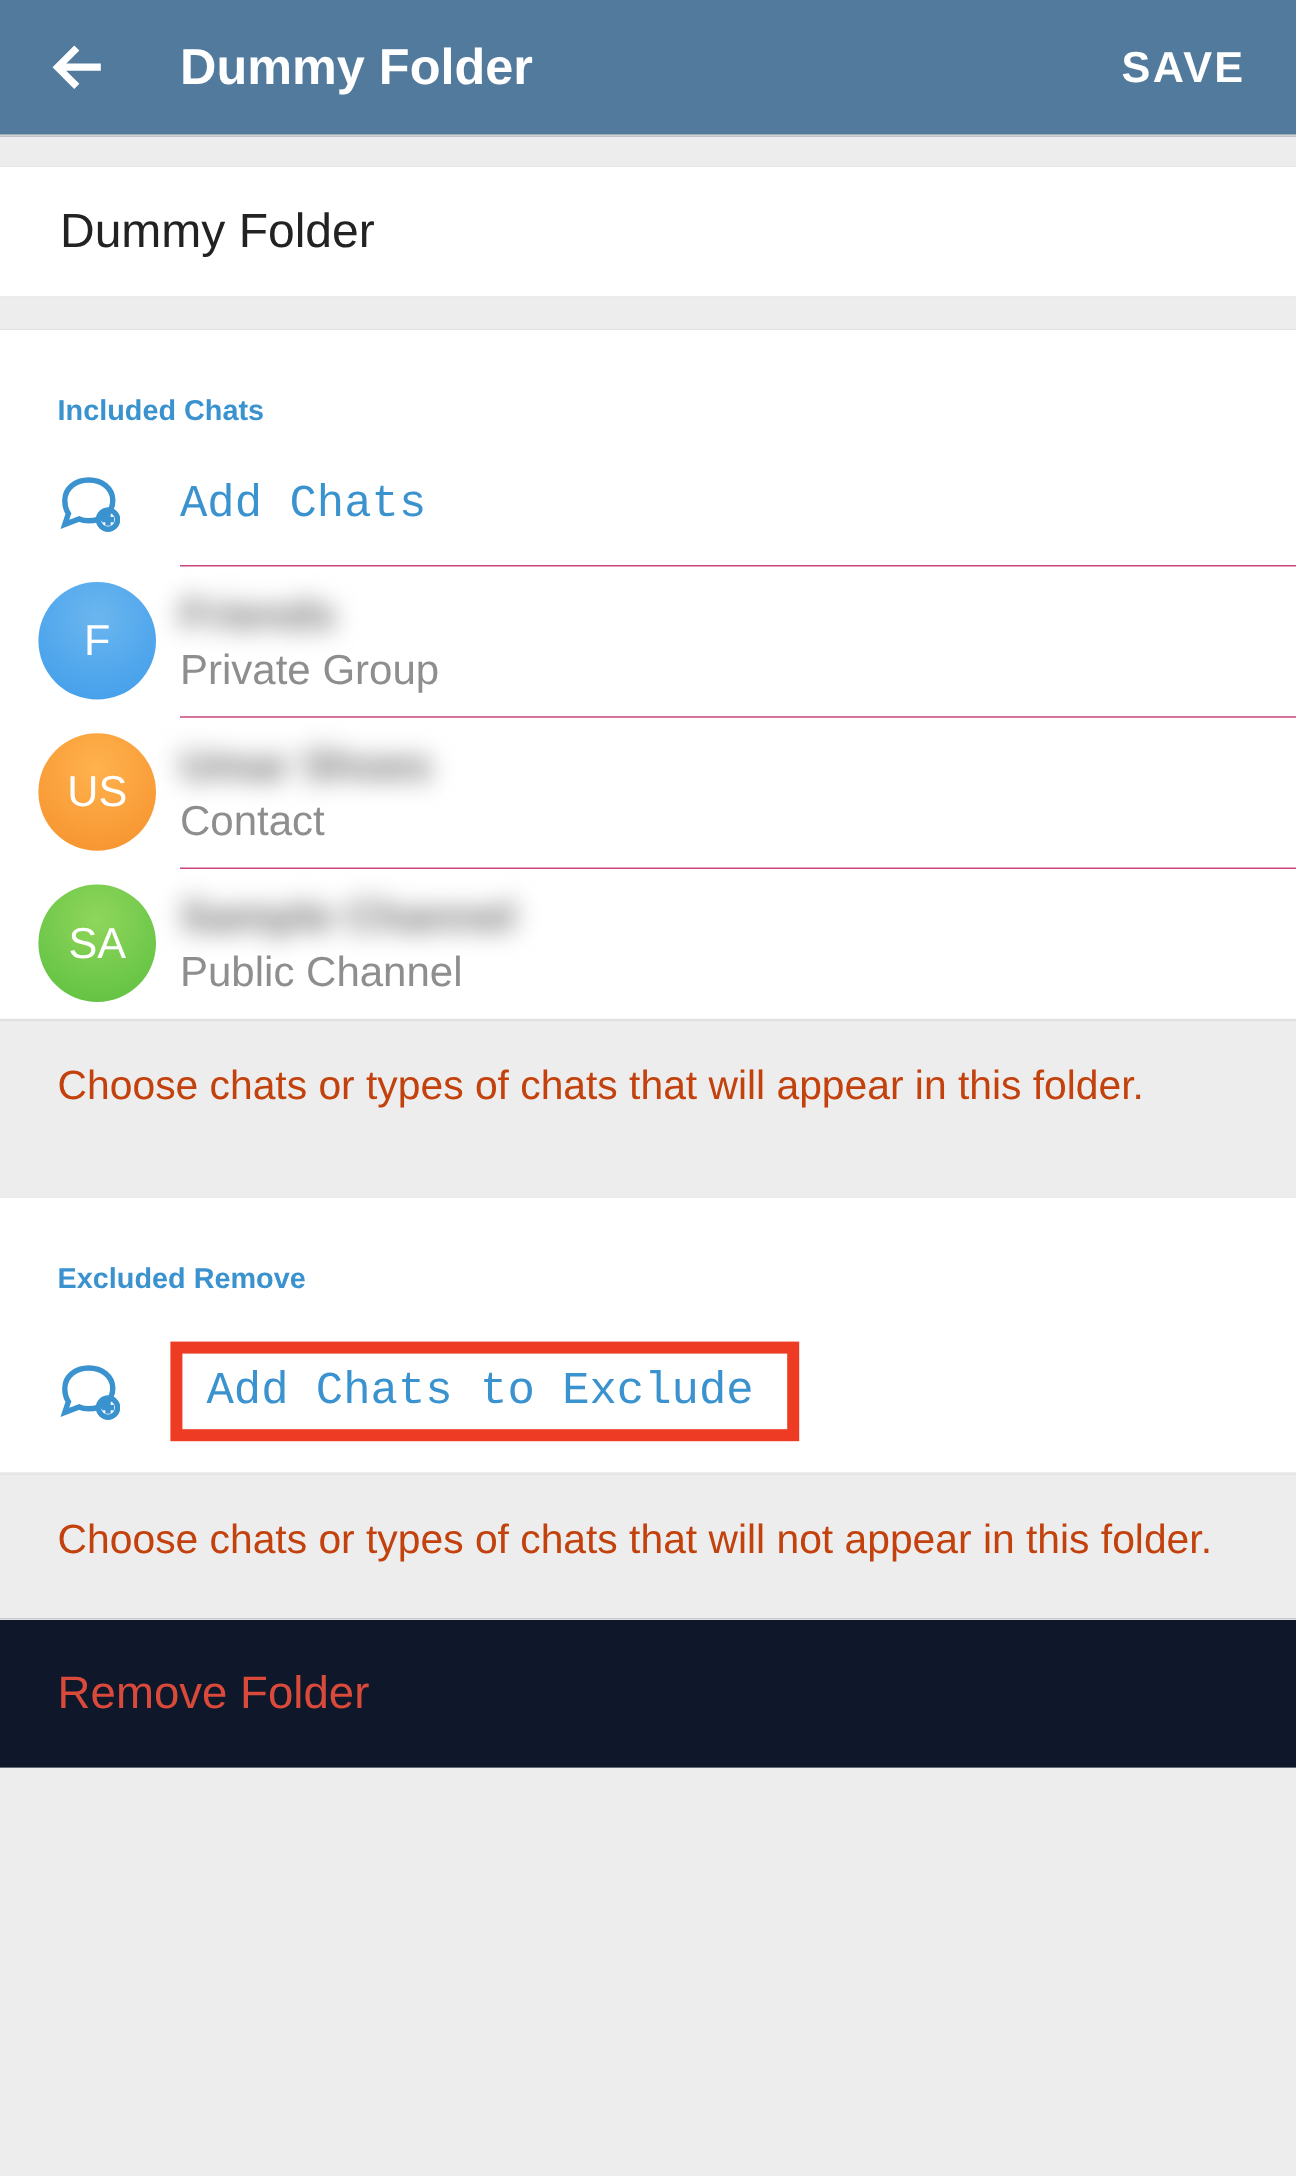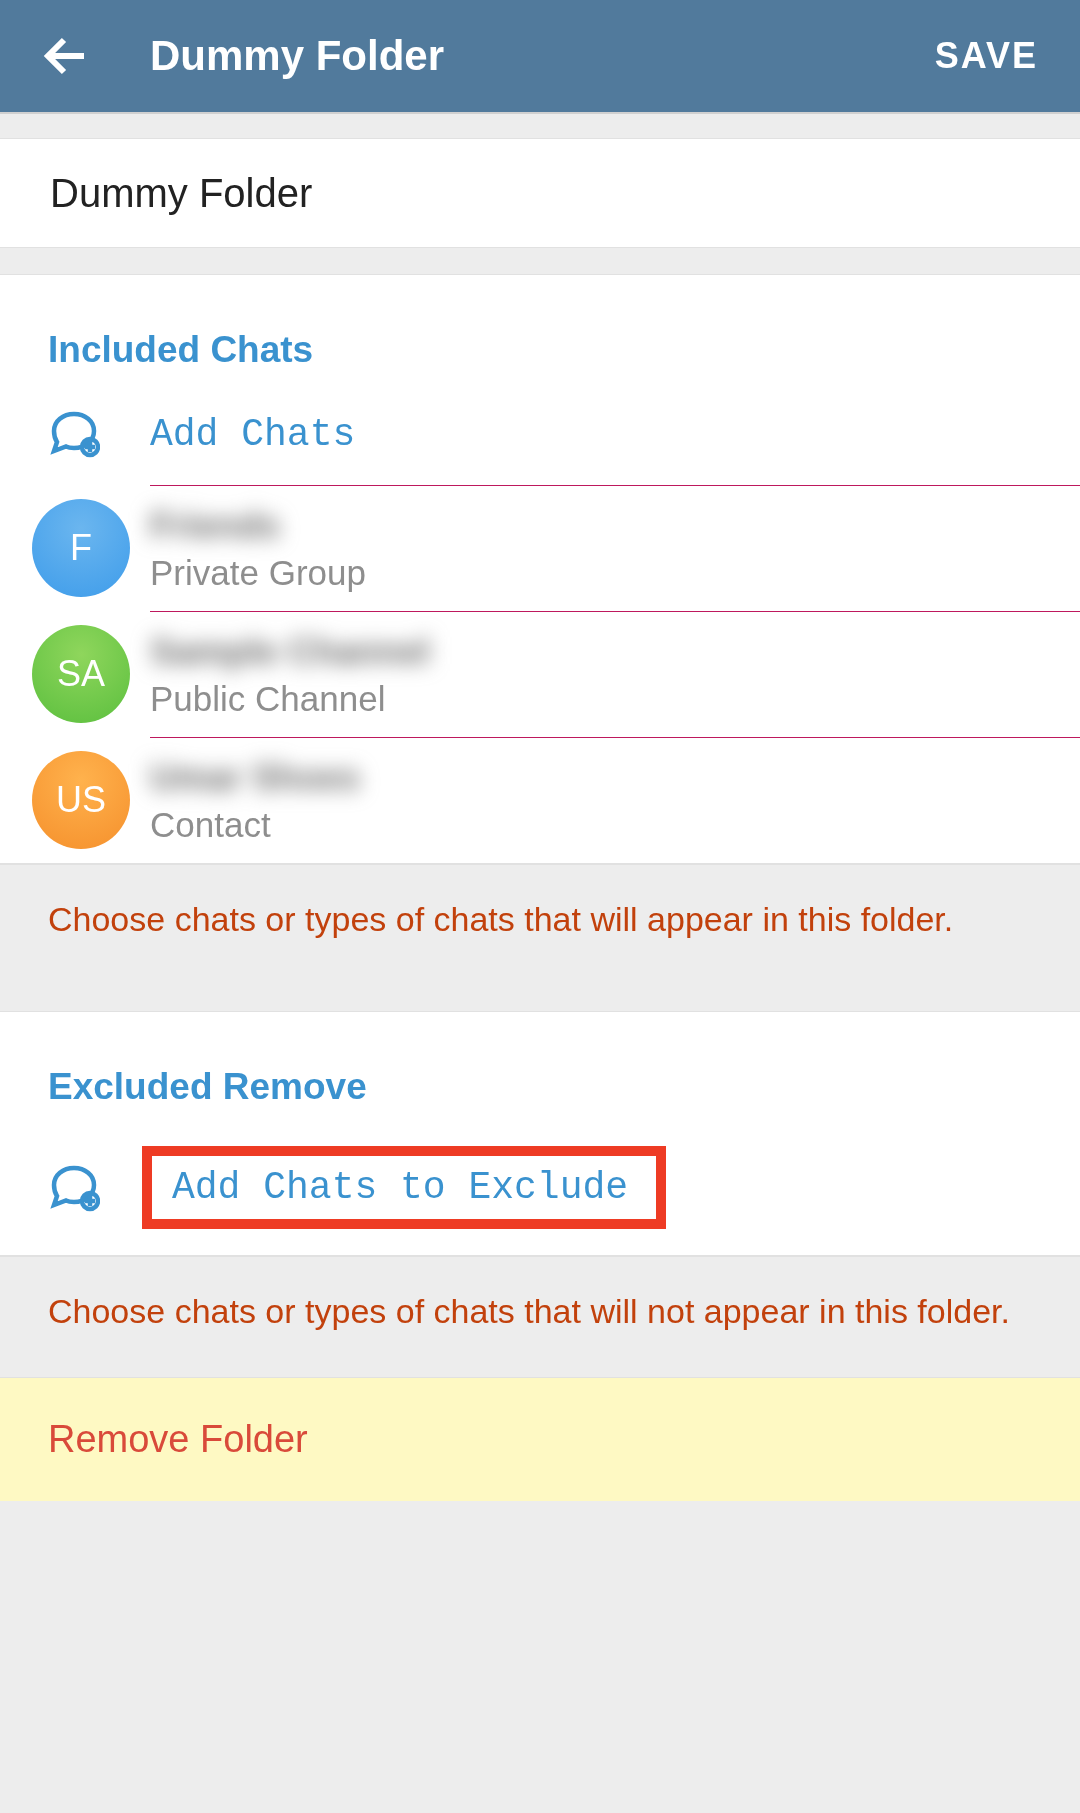--- a/index.html
+++ b/index.html
@@ -63,21 +63,21 @@
   }
 
   
   .section {
     margin-top: 26px;
     background: #fff;
     border-top: 1px solid #e1e1e1;
     border-bottom: 1px solid #e1e1e1;
   }
   .section-header {
-    font-size: 37px;
+    font-size: 24px;
     font-weight: 700;
     color: #3a92cf;
     padding: 54px 48px 14px 48px;
   }
   .action-row {
     display: flex;
     align-items: center;
     padding: 24px 0 26px 0;
     cursor: pointer;
     font-family: Liberation Mono, monospace;
@@ -143,21 +143,21 @@
   .hint {
     background: #ededed;
     font-size: 34px;
     color: #c2410c;
     padding: 32px 48px 44px 48px;
     line-height: 1.3;
     border-top: 1px solid #e1e1e1;
   }
 
   .remove-row {
-    background: #fef9c3;
+    background: #0f172a;
     padding: 40px 48px;
     font-size: 38px;
     font-weight: 500;
     color: #d94a3a;
     cursor: pointer;
     border-top: 1px solid #e1e1e1;
   }
 
   
   .grad-blue   { background: radial-gradient(circle at 50% 30%, #6bb6ef, #3e9cea); }
@@ -204,35 +204,35 @@
       <div class="avatar grad-blue">F</div>
     </div>
     <div class="chat-text">
       <div class="chat-name">Friends</div>
       <div class="chat-type">Private Group</div>
     </div>
   </div>
 
   <div class="chat-row">
     <div class="avatar-wrap">
+      <div class="avatar grad-orange">US</div>
+    </div>
+    <div class="chat-text">
+      <div class="chat-name">Umar Shoes</div>
+      <div class="chat-type">Contact</div>
+    </div>
+  </div>
+
+  <div class="chat-row">
+    <div class="avatar-wrap">
       <div class="avatar grad-green">SA</div>
     </div>
     <div class="chat-text">
       <div class="chat-name">Sample Channel</div>
       <div class="chat-type">Public Channel</div>
-    </div>
-  </div>
-
-  <div class="chat-row">
-    <div class="avatar-wrap">
-      <div class="avatar grad-orange">US</div>
-    </div>
-    <div class="chat-text">
-      <div class="chat-name">Umar Shoes</div>
-      <div class="chat-type">Contact</div>
     </div>
   </div>
 </div>
 <div class="hint">Choose chats or types of chats that will appear in this folder.</div>
 
 <div class="section">
   <div class="section-header">Excluded Remove</div>
 
   <div class="action-row">
     <div class="action-icon-wrap">

